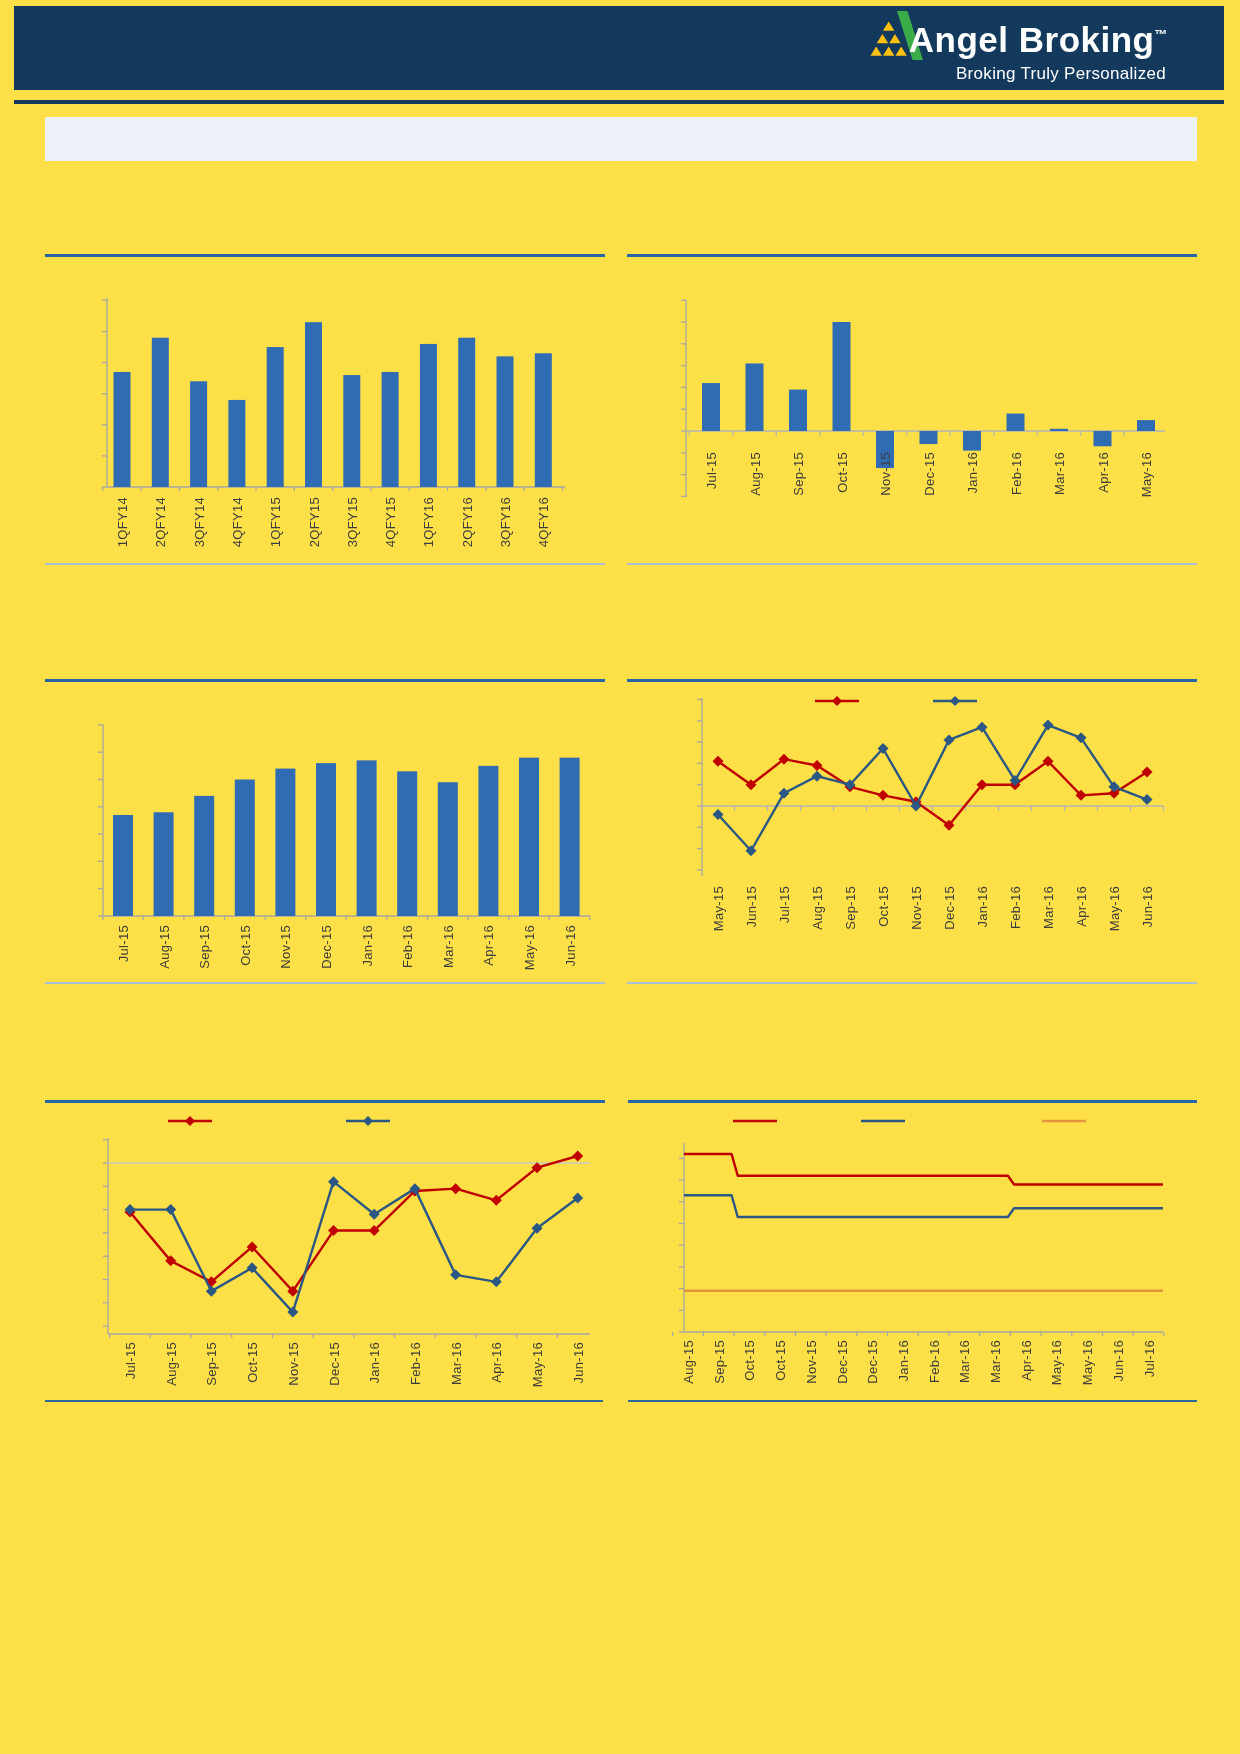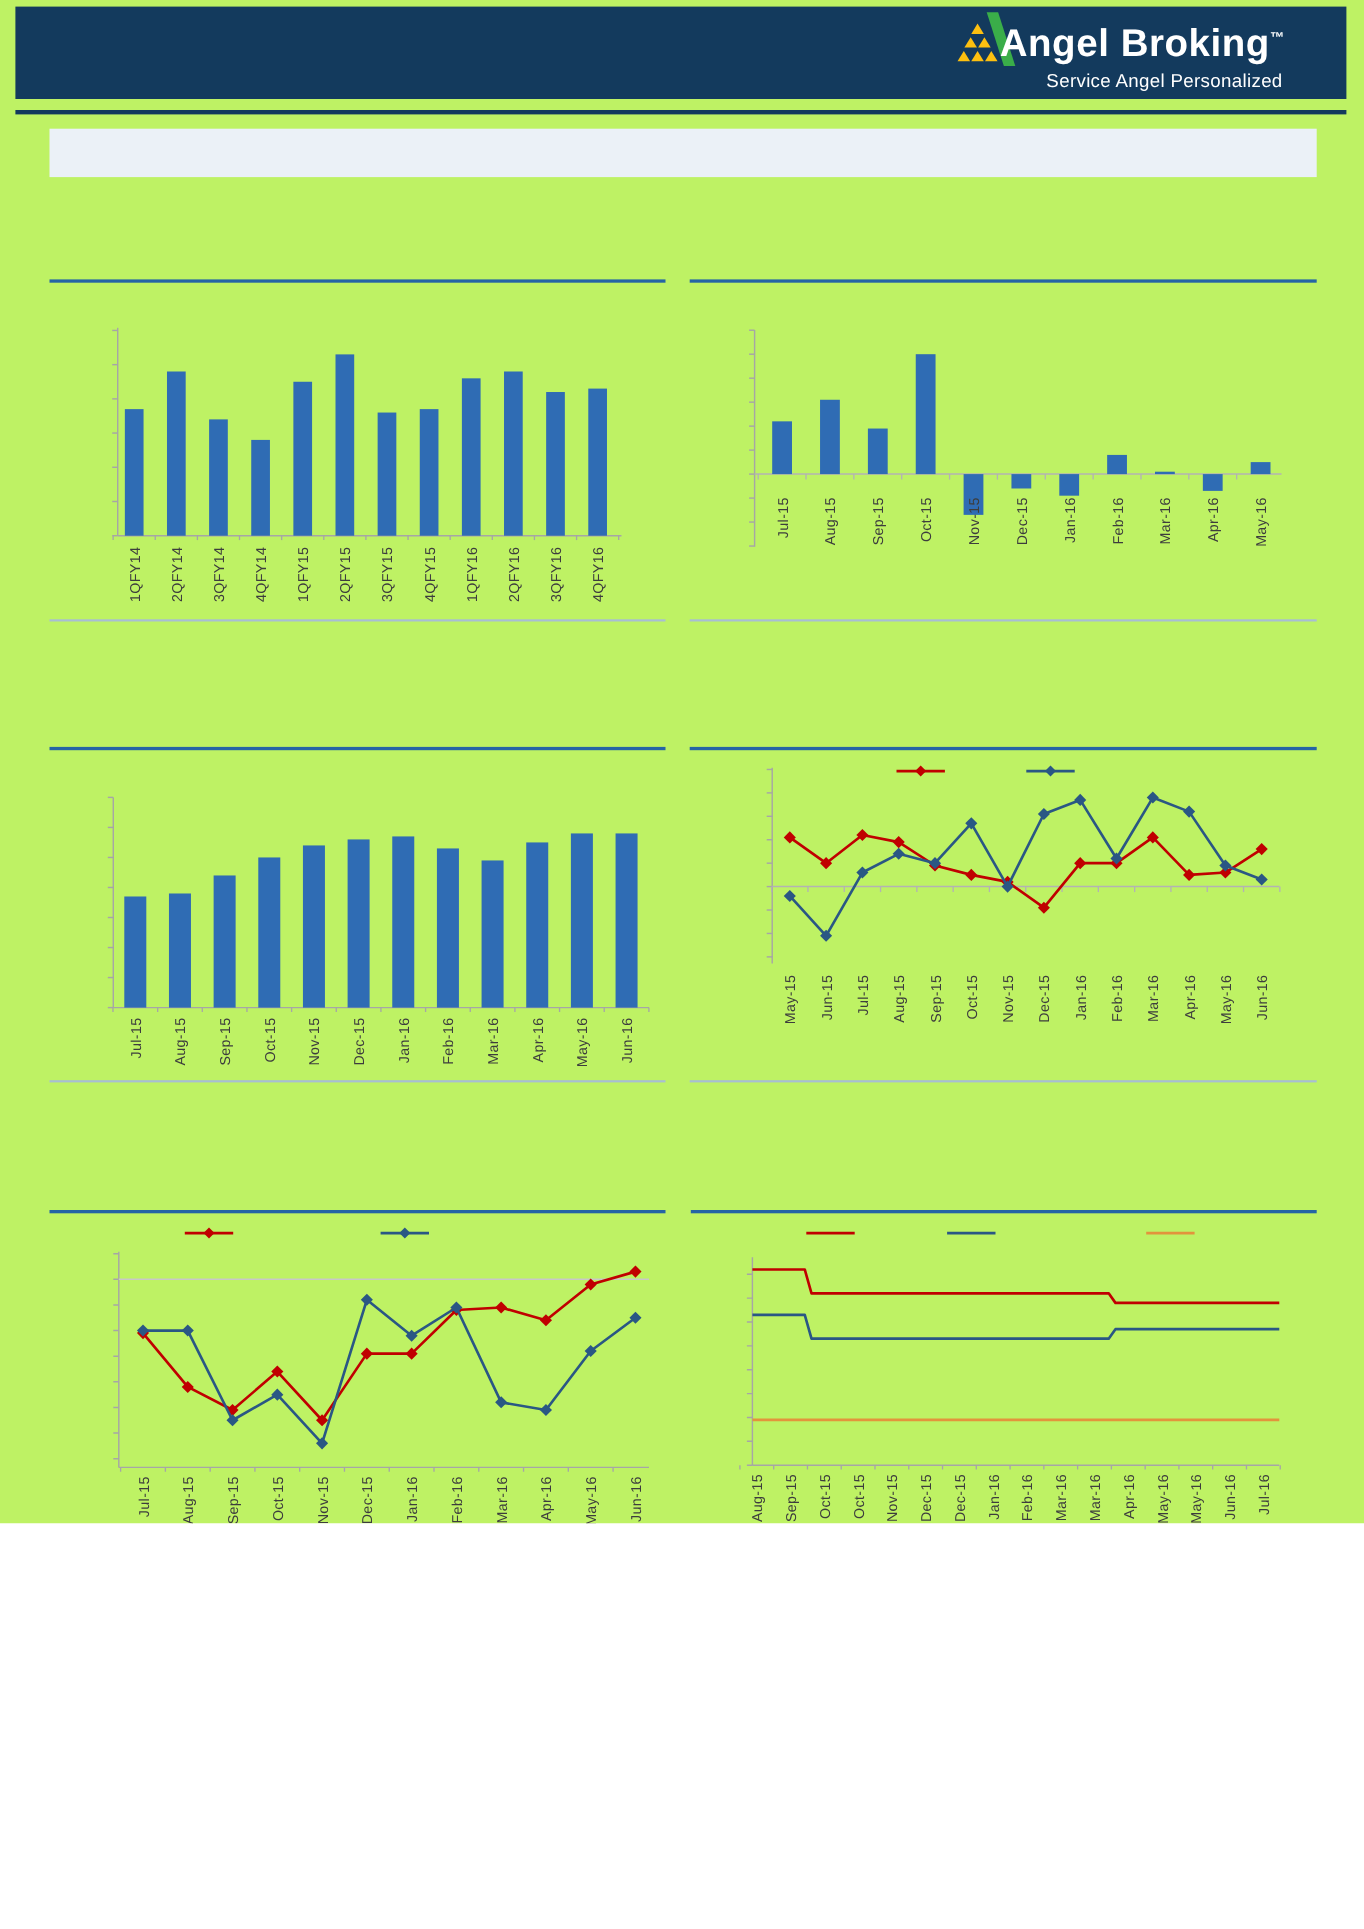--- a/index.html
+++ b/index.html
@@ -1,16 +1,16 @@
 <!DOCTYPE html>
 <html><head>
 <meta charset="utf-8">
 <style>
   html,body{margin:0;padding:0;background:#fff;}
-  .page{position:relative;width:1240px;height:1385px;background:#bef264;overflow:hidden;
+  .page{position:relative;width:1240px;height:1754px;background:#fde047;overflow:hidden;
         font-family:"Liberation Sans", sans-serif;}
   .header-bar{position:absolute;left:14px;top:6px;width:1210px;height:84px;background:#133a5d;}
   .header-stripe{position:absolute;left:14px;top:100px;width:1210px;height:4px;background:#133a5d;}
   .logo-icon{position:absolute;right:300px;top:4px;}
   .brand{position:absolute;right:56px;top:14px;color:#ffffff;font-size:35px;font-weight:bold;
          letter-spacing:0.5px;white-space:nowrap;}
   .brand sup{font-size:13px;font-weight:bold;}
   .tagline{position:absolute;right:58px;top:58px;color:#ffffff;font-size:17px;font-weight:400;
            letter-spacing:0.3px;}
   .summary-panel{position:absolute;left:45px;top:117px;width:1152px;height:44px;background:#ebf1f7;}
@@ -32,21 +32,21 @@
         <polygon points="25,1 35,1 50,48 40,48" fill="#3aad49"></polygon>
         <polygon points="17,11 22.5,20 11.5,20" fill="#fdc010"></polygon>
         <polygon points="11,23 16.5,32 5.5,32" fill="#fdc010"></polygon>
         <polygon points="23,23 28.5,32 17.5,32" fill="#fdc010"></polygon>
         <polygon points="5,35 10.5,44 -0.5,44" fill="#fdc010"></polygon>
         <polygon points="17,35 22.5,44 11.5,44" fill="#fdc010"></polygon>
         <polygon points="29,35 34.5,44 23.5,44" fill="#fdc010"></polygon>
       </svg>
     </span>
     <div class="brand"><span>Angel Broking</span><sup>™</sup></div>
-    <div class="tagline">Service Angel Personalized</div>
+    <div class="tagline">Broking Truly Personalized</div>
   </div>
   <div class="header-stripe"></div>
 
   <div class="summary-panel"></div>
 
   <div class="rule" style="left:45px;top:254px;width:560px;"></div>
   <div class="rule" style="left:627px;top:254px;width:570px;"></div>
   <div class="rule" style="left:45px;top:679px;width:560px;"></div>
   <div class="rule" style="left:627px;top:679px;width:570px;"></div>
   <div class="rule" style="left:45px;top:1100px;width:560px;"></div>

